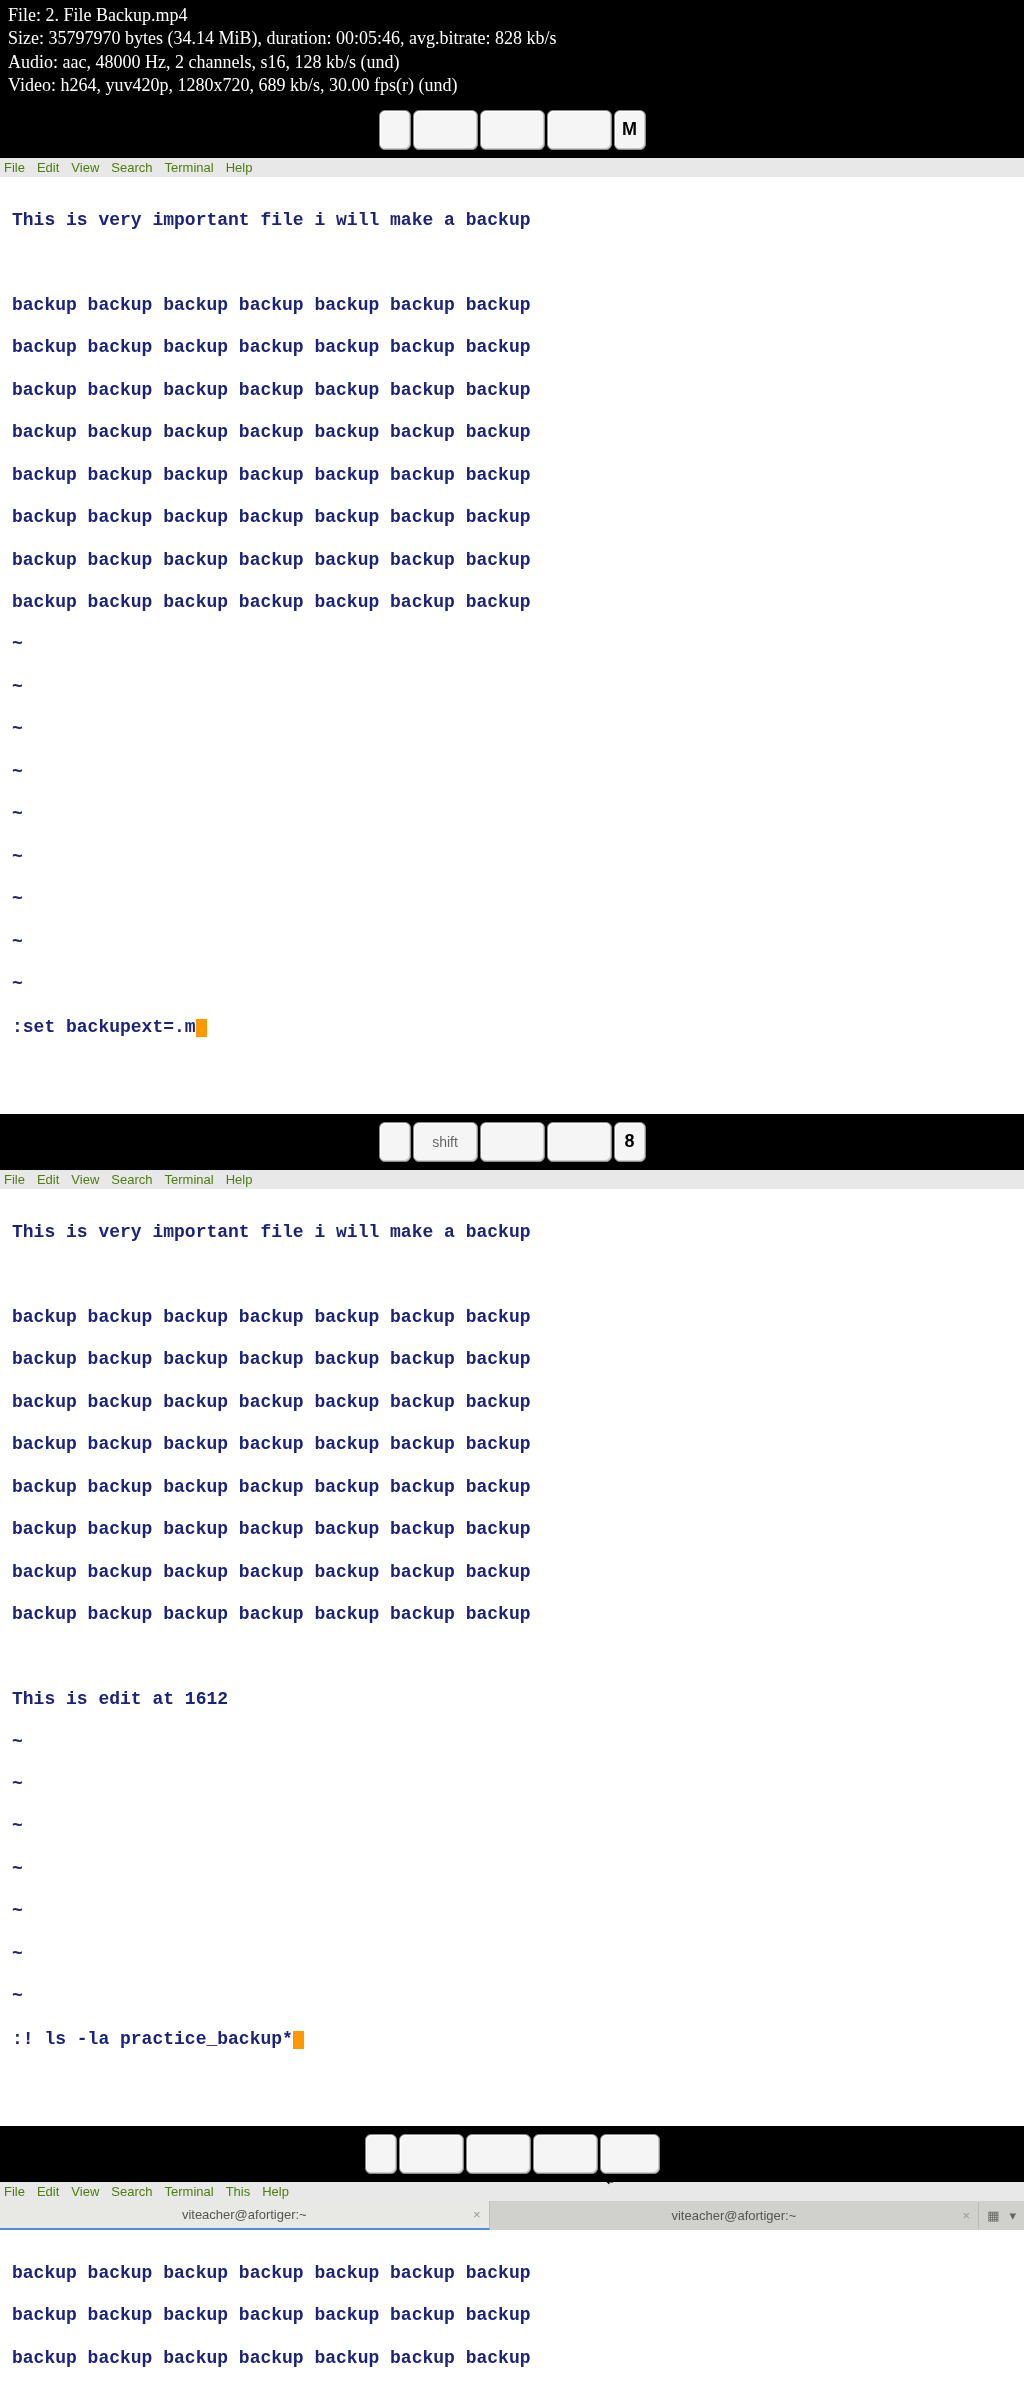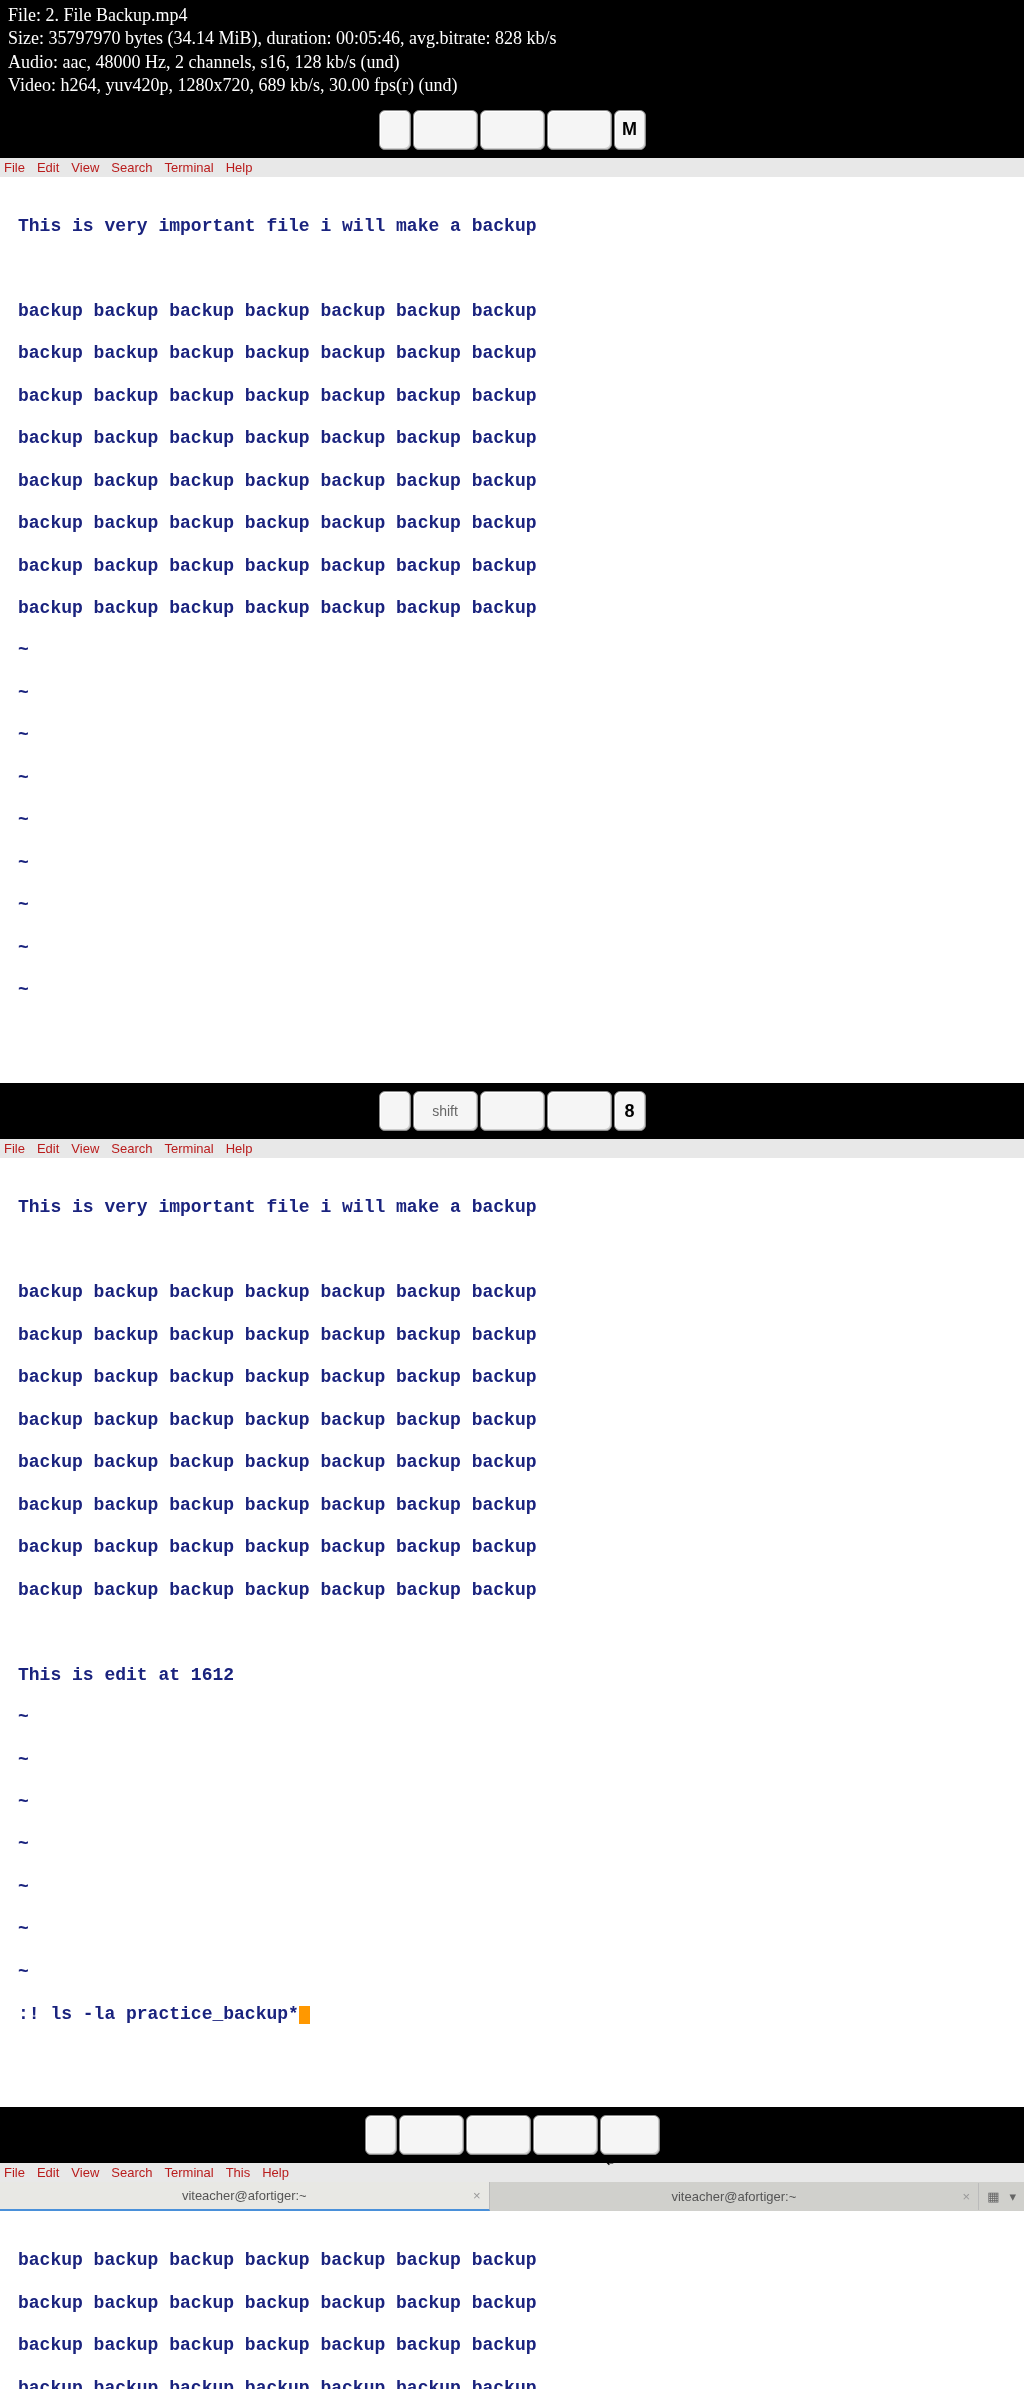--- a/index.html
+++ b/index.html
@@ -4,28 +4,28 @@
 <style>
 * { margin: 0; padding: 0; box-sizing: border-box; }
 body { background: #000; font-family: sans-serif; width: 1024px; }
 .header-info { color: #fff; font-family: 'Comic Sans MS', cursive; font-size: 18px; padding: 4px 8px; line-height: 1.3; }
 .frame { background: #000; padding: 0; }
 .keycap-bar { display: flex; justify-content: center; gap: 2px; padding: 8px 0; }
 .keycap { background: #f5f5f5; border: 1px solid #888; border-radius: 6px; min-width: 65px; height: 40px; display: flex; align-items: center; justify-content: center; font-size: 14px; color: #666; box-shadow: inset -1px -1px 0 #ccc, inset 1px 1px 0 #fff; }
 .keycap.small { min-width: 32px; }
 .keycap.active { font-weight: bold; color: #000; font-size: 18px; }
 .keycap.enter { min-width: 60px; flex-direction: column; font-size: 10px; align-items: flex-start; padding: 3px 6px; font-weight: bold; color: #000; gap: 44px; }
-.menubar { background: #e8e8e8; font-size: 13px; padding: 2px 4px; display: flex; gap: 12px; color: #b91c1c; }
+.menubar { background: #e8e8e8; font-size: 13px; padding: 2px 4px; display: flex; gap: 12px; color: #4d7c0f; }
 .menubar span { cursor: default; }
 .tabbar { background: #d0d0cc; display: flex; align-items: center; font-size: 13px; color: #555; }
 .tab { flex: 1; text-align: center; padding: 6px; border-right: 1px solid #bbb; position: relative; }
 .tab.active { background: #e8e8e4; border-bottom: 2px solid #4a90d9; }
 .tab-x { position: absolute; right: 8px; top: 6px; color: #999; }
 .tabbar-icons { padding: 0 8px; display: flex; gap: 10px; align-items: center; color: #666; }
-.terminal { background: #fff; color: #1a237e; font-family: 'Courier New', monospace; font-weight: bold; font-size: 18px; padding: 18px; line-height: 1.18; white-space: pre; overflow: hidden; min-height: 400px; position: relative; }
+.terminal { background: #fff; color: #1a237e; font-family: 'Courier New', monospace; font-weight: bold; font-size: 18px; padding: 12px; line-height: 1.18; white-space: pre; overflow: hidden; min-height: 400px; position: relative; }
 .terminal .line { display: block; }
 .tilde { color: #1a237e; }
 .cursor { background: #ff9800; display: inline-block; width: 11px; height: 18px; vertical-align: text-bottom; }
 .watermark { position: absolute; bottom: 2px; right: 4px; font-size: 9px; color: #aaa; font-family: sans-serif; font-weight: normal; }
 </style>
 </head>
 <body>
 
 <div class="header-info">
   <div>File: 2. File Backup.mp4</div>
@@ -63,20 +63,21 @@
 <span class="line">backup backup backup backup backup backup backup</span>
 <span class="line tilde">~</span>
 <span class="line tilde">~</span>
 <span class="line tilde">~</span>
 <span class="line tilde">~</span>
 <span class="line tilde">~</span>
 <span class="line tilde">~</span>
 <span class="line tilde">~</span>
 <span class="line tilde">~</span>
 <span class="line tilde">~</span>
+<span class="line"><span>:set backupext=.m</span><span class="cursor"></span></span>
 <span class="watermark"></span>
   </div>
 </div>
 
 <div class="frame">
   <div class="keycap-bar">
     <div class="keycap small"></div>
     <div class="keycap">shift</div>
     <div class="keycap"></div>
     <div class="keycap"></div>

